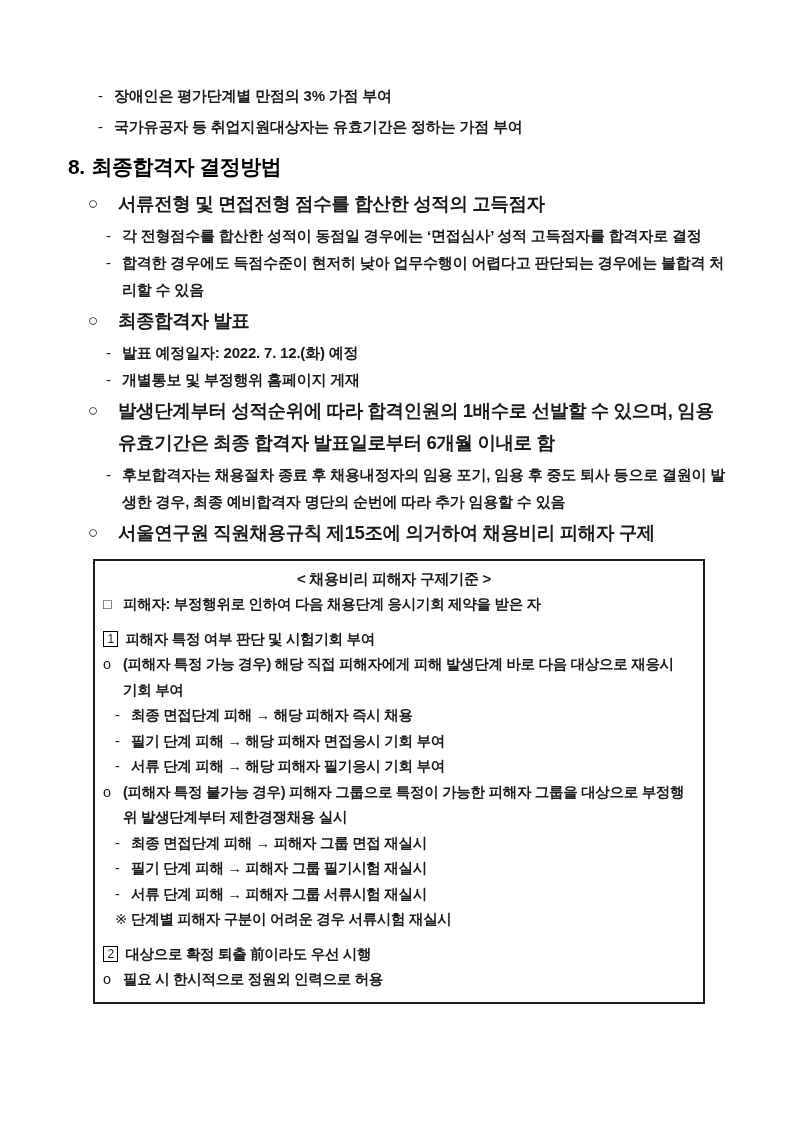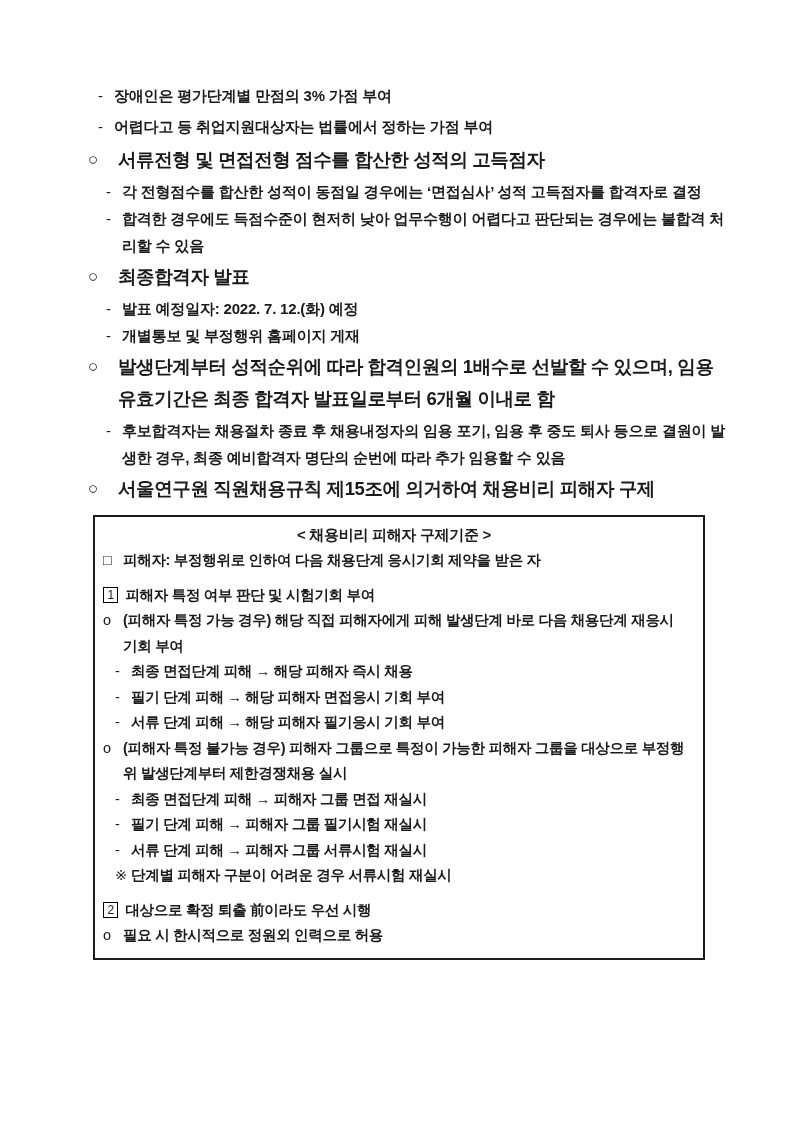--- a/index.html
+++ b/index.html
@@ -87,24 +87,27 @@
 
 <div class="page">
 
   <div class="leading">
     <div class="row lv2">
       <span class="marker">-</span>
       <span class="txt">장애인은 평가단계별 만점의 3% 가점 부여</span>
     </div>
     <div class="row lv2">
       <span class="marker">-</span>
-      <span class="txt">어렵다고 등 취업지원대상자는 법률에서 정하는 가점 부여</span>
-    </div>
-  </div>
-
+      <span class="txt">국가유공자 등 취업지원대상자는 유효기간은 정하는 가점 부여</span>
+    </div>
+  </div>
+
+  <h2 class="sec-head">
+    <span class="sec-num">8.</span><span>최종합격자 결정방법</span>
+  </h2>
   <div class="row lv1">
     <span class="marker">○</span>
     <span class="txt">서류전형 및 면접전형 점수를 합산한 성적의 고득점자</span>
   </div>
   <div class="row lv2">
     <span class="marker">-</span>
     <span class="txt">각 전형점수를 합산한 성적이 동점일 경우에는 ‘면접심사’ 성적 고득점자를 합격자로 결정</span>
   </div>
   <div class="row lv2">
     <span class="marker">-</span>
@@ -143,21 +146,21 @@
     <div class="row box-line">
       <span class="marker">□</span>
       <span class="txt">피해자: 부정행위로 인하여 다음 채용단계 응시기회 제약을 받은 자</span>
     </div>
     <div class="row box-line gap">
       <span class="marker boxed">1</span>
       <span class="txt">피해자 특정 여부 판단 및 시험기회 부여</span>
     </div>
     <div class="row box-line">
       <span class="marker">o</span>
-      <span class="txt">(피해자 특정 가능 경우) 해당 직접 피해자에게 피해 발생단계 바로 다음 채용단계 재응시 기회 부여</span>
+      <span class="txt">(피해자 특정 가능 경우) 해당 직접 피해자에게 피해 발생단계 바로 다음 대상으로 재응시 기회 부여</span>
     </div>
     <div class="row box-line ind1">
       <span class="marker">-</span>
       <span class="txt">최종 면접단계 피해 → 해당 피해자 즉시 채용</span>
     </div>
     <div class="row box-line ind1">
       <span class="marker">-</span>
       <span class="txt">필기 단계 피해 → 해당 피해자 면접응시 기회 부여</span>
     </div>
     <div class="row box-line ind1">

